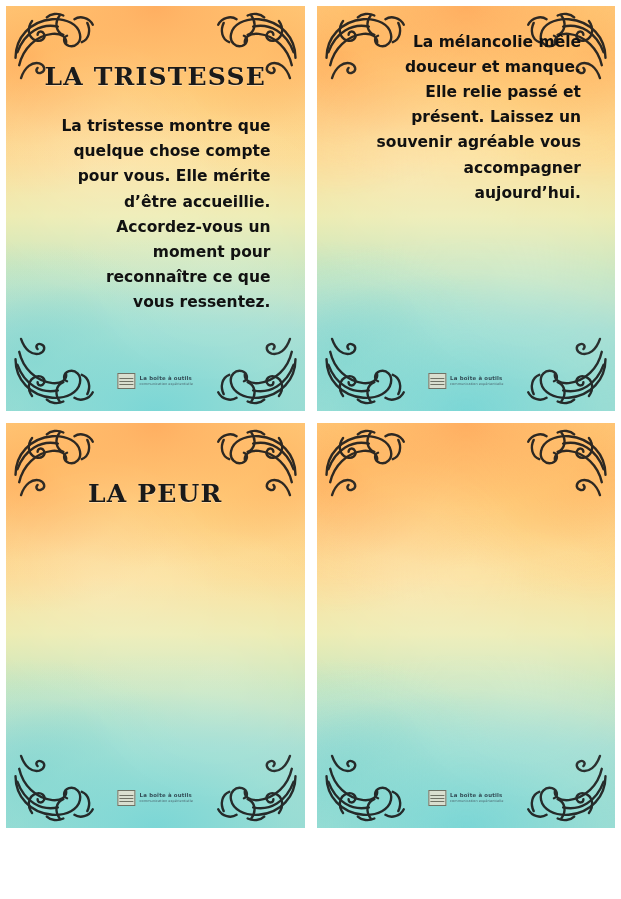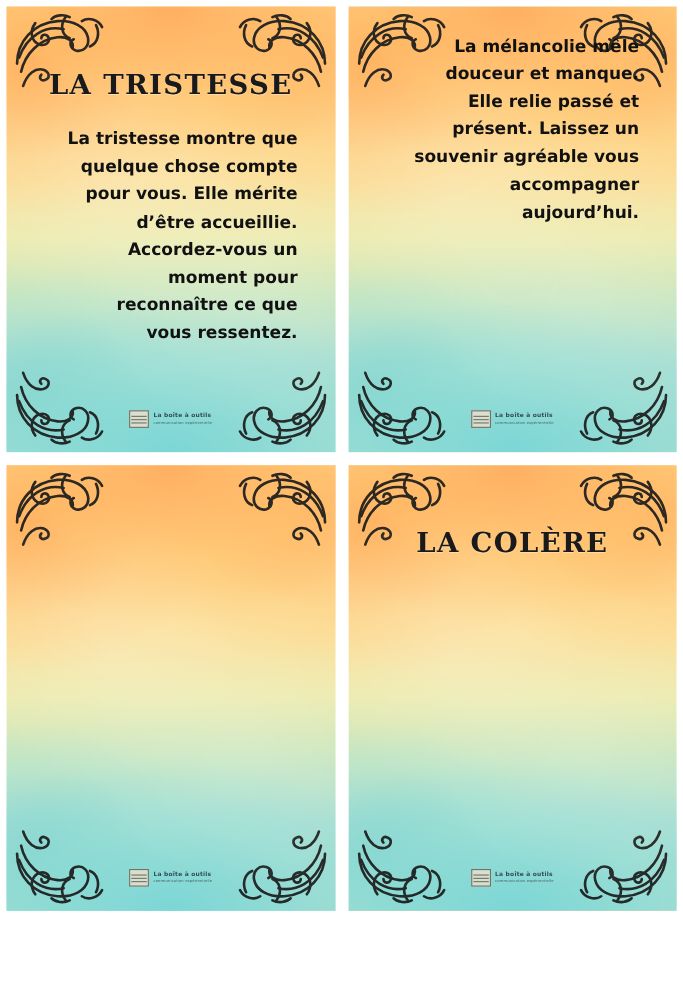--- a/index.html
+++ b/index.html
@@ -303,20 +303,21 @@
         <path d="M10 60 C14 42, 28 28, 46 26 C56 25, 62 30, 61 36"></path>
         <path d="M8 46 C16 24, 34 14, 52 18"></path>
         <path d="M24 12 C18 20, 20 30, 28 33 C34 35, 39 31, 37 26 C35 22, 30 23, 30 27"></path>
         <path d="M54 6 C48 14, 50 24, 58 27"></path>
         <path d="M84 14 C88 22, 86 32, 78 35"></path>
         <path d="M12 74 C16 62, 24 56, 32 58 C38 60, 39 66, 34 68 C30 70, 27 66, 30 63"></path>
         <path d="M70 10 C76 6, 86 8, 90 16"></path>
         <path d="M40 8 C44 4, 52 3, 58 6"></path>
       </svg>
     </span>
+    <div class="card-title">LA PEUR</div>
     <div class="brand">
       <span class="brand-mark"></span>
       <span class="brand-text">
         <span class="brand-name">La boîte à outils</span>
         <span class="brand-sub">communication expérientielle</span>
       </span>
     </div>
   </div>
 
   <div class="card">
@@ -365,21 +366,20 @@
         <path d="M10 60 C14 42, 28 28, 46 26 C56 25, 62 30, 61 36"></path>
         <path d="M8 46 C16 24, 34 14, 52 18"></path>
         <path d="M24 12 C18 20, 20 30, 28 33 C34 35, 39 31, 37 26 C35 22, 30 23, 30 27"></path>
         <path d="M54 6 C48 14, 50 24, 58 27"></path>
         <path d="M84 14 C88 22, 86 32, 78 35"></path>
         <path d="M12 74 C16 62, 24 56, 32 58 C38 60, 39 66, 34 68 C30 70, 27 66, 30 63"></path>
         <path d="M70 10 C76 6, 86 8, 90 16"></path>
         <path d="M40 8 C44 4, 52 3, 58 6"></path>
       </svg>
     </span>
-    <div class="card-title">LA COLÈRE</div>
     <div class="brand">
       <span class="brand-mark"></span>
       <span class="brand-text">
         <span class="brand-name">La boîte à outils</span>
         <span class="brand-sub">communication expérientielle</span>
       </span>
     </div>
   </div>
 
 </div>

